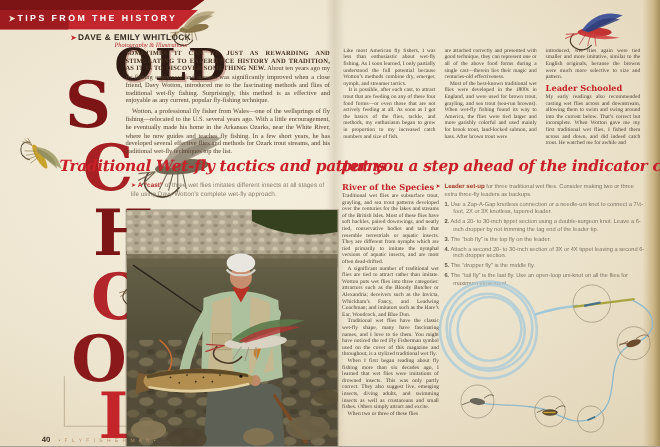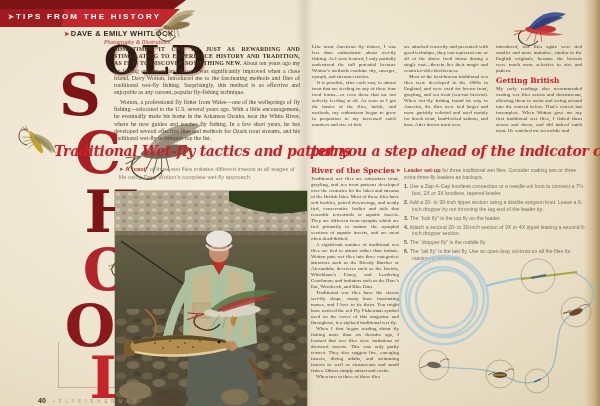--- a/index.html
+++ b/index.html
@@ -190,21 +190,21 @@
   <div class="abs col c1">
     <p>Like most American fly fishers, I was less than enthusiastic about wet-fly fishing. As I soon learned, I only partially understood the full potential because Wotton’s methods combine dry, emerger, nymph, and streamer tactics.</p>
     <p>It is possible, after each cast, to attract trout that are feeding on any of these four food forms—or even those that are not actively feeding at all. As soon as I got the basics of the flies, tackle, and methods, my enthusiasm began to grow in proportion to my increased catch numbers and size of fish.</p>
   </div>
   <div class="abs col c2">
     <p>are attached correctly and presented with good technique, they can represent one or all of the above food forms during a single cast—therein lies their magic and centuries-old effectiveness.</p>
     <p>Most of the best-known traditional wet flies were developed in the 1800s in England, and were used for brown trout, grayling, and sea trout (sea-run browns). When wet-fly fishing found its way to America, the flies were tied larger and more garishly colorful and used mainly for brook trout, land-locked salmon, and bass. After brown trout were</p>
   </div>
   <div class="abs col c3">
     <p>introduced, wet flies again were tied smaller and more imitative, similar to the English originals, because the browns were much more selective to size and pattern.</p>
-    <div class="subhead">Getting British</div>
+    <div class="subhead">Leader Schooled</div>
     <p>My early readings also recommended casting wet flies across and downstream, allowing them to swim and swing around into the current below. That’s correct but incomplete. When Wotton gave me my first traditional wet flies, I fished them across and down, and did indeed catch trout. He watched me for awhile and</p>
   </div>
 
   <div class="abs col origin">
     <div class="subhead">River of the Species</div>
     <p>Traditional wet flies are subsurface trout, grayling, and sea trout patterns developed over the centuries for the lakes and streams of the British Isles. Most of these flies have soft hackles, paired downwings, and neatly tied, conservative bodies and tails that resemble terrestrials or aquatic insects. They are different from nymphs which are tied primarily to imitate the nymphal versions of aquatic insects, and are most often dead-drifted.</p>
     <p>A significant number of traditional wet flies are tied to attract rather than imitate. Wotton puts wet flies into three categories: attractors such as the Bloody Butcher or Alexandria; deceivers such as the Invicta, Whickham’s Fancy, and Leadwing Coachman; and imitators such as the Hare’s Ear, Woodcock, and Blue Dun.</p>
     <p>Traditional wet flies have the classic wet-fly shape, many have fascinating names, and I love to tie them. You might have noticed the red Fly Fisherman symbol used on the cover of this magazine and throughout, is a stylized traditional wet fly.</p>
     <p>When I first began reading about fly fishing more than six decades ago, I learned that wet flies were imitations of drowned insects. This was only partly correct. They also suggest live, emerging insects, diving adults, and swimming insects as well as crustaceans and small fishes. Others simply attract and excite.</p>
     <p>When two or three of these flies</p>

